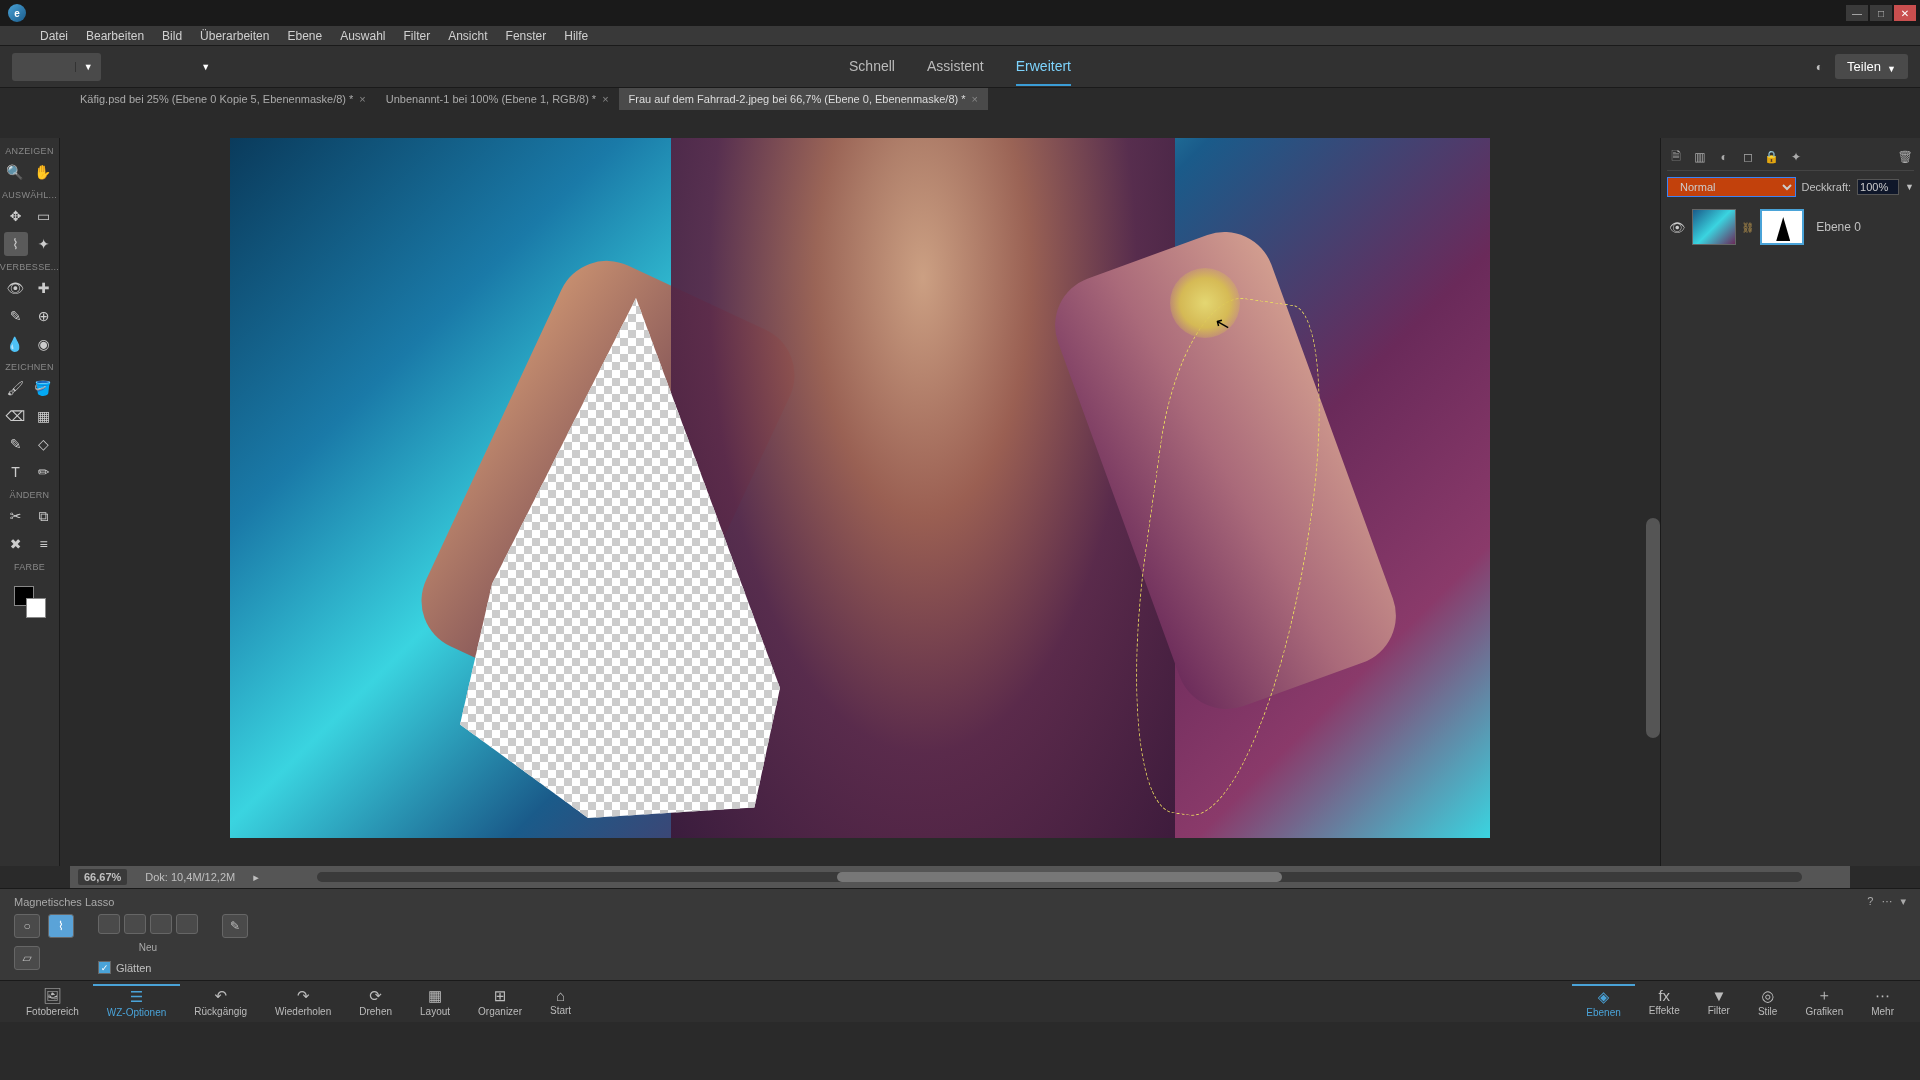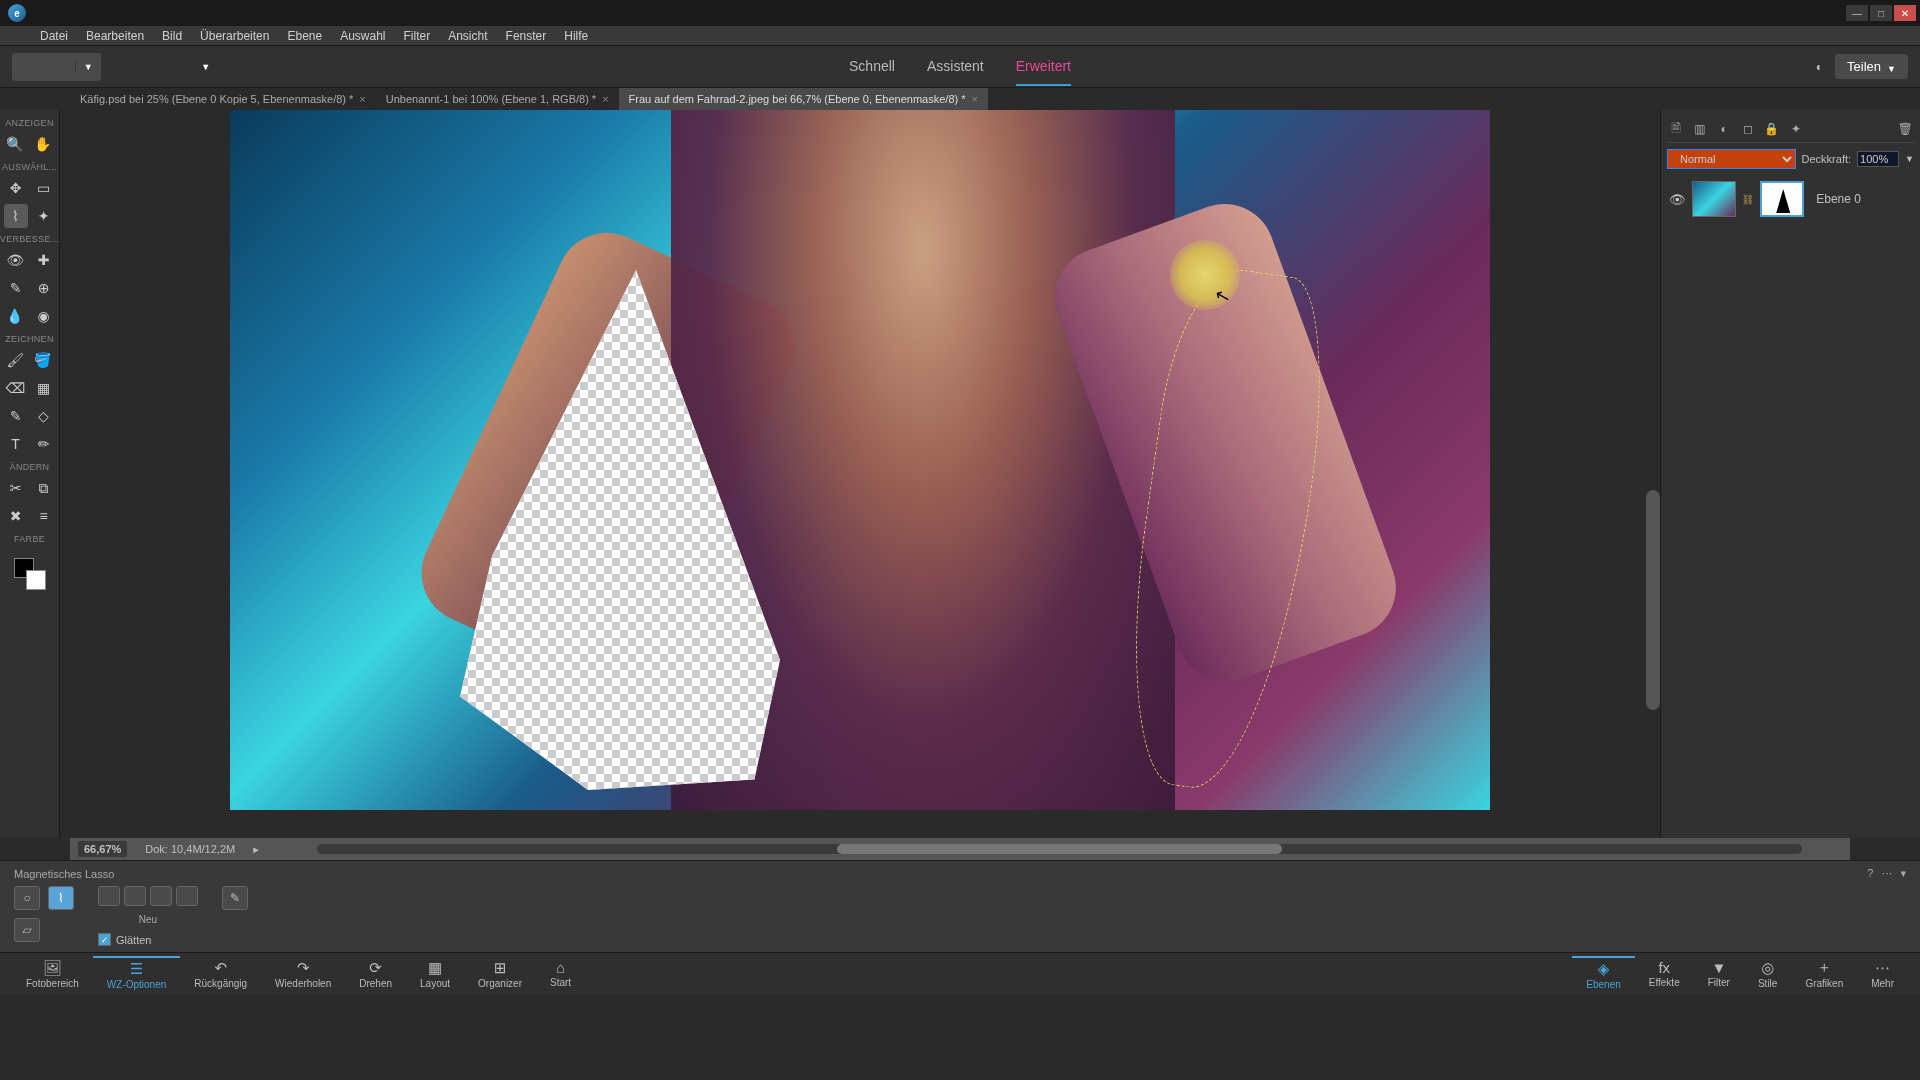--- a/index.html
+++ b/index.html
@@ -18,32 +18,32 @@
 .menubar { height: 20px; background:#393939; display:flex; align-items:center; padding-left:40px; gap:18px; font-size:12px; color:#d0d0d0; border-bottom:1px solid #1a1a1a;}
 .menubar span{cursor:pointer;}
 
 
 .secondbar { height: 42px; background:#313131; display:flex; align-items:center; padding:0 12px; border-bottom:1px solid #1a1a1a;}
 .btn-split{display:flex;align-items:center;background:#4a4a4a;border-radius:3px;color:white;font-size:13px;height:28px;}
 .btn-split .main{padding:0 12px;}
 .btn-split .arrow{border-left:1px solid #333;padding:0 8px;font-size:9px;}
 .mode-tabs{position:absolute;left:50%;transform:translateX(-50%);display:flex;gap:32px;font-size:14px;}
 .mode-tabs .tab{color:#bbb;padding:10px 0;cursor:pointer;}
-.mode-tabs .tab.active{color:#ec4899;border-bottom:2px solid #3b9dd6;}
+.mode-tabs .tab.active{color:#7dd3fc;border-bottom:2px solid #3b9dd6;}
 .right-controls{margin-left:auto;display:flex;align-items:center;gap:12px;}
 .share-btn{display:flex;align-items:flex-end;background:#4a4a4a;border-radius:3px;padding:5px 12px;color:white;font-size:13px;gap:6px;}
 
 
 .doctabs{height:22px;background:#2a2a2a;display:flex;align-items:center;font-size:11px;padding-left:70px;}
 .doctabs .tab{padding:0 10px;color:#aaa;display:flex;align-items:center;gap:6px;height:100%;}
 .doctabs .tab.active{background:#4a4a4a;color:#ddd;}
 .doctabs .close{font-size:11px;color:#888;}
 
 
-.main{display:flex;height:calc(1080px - 26px - 20px - 42px - 22px - 200px - 42px);}
+.main{display:flex;height:calc(1080px - 26px - 20px - 42px - 22px - 200px - 42px);margin-top:28px;}
 
 
 .toolbar{width:60px;background:#313131;border-right:1px solid #1a1a1a;display:flex;flex-direction:column;align-items:center;padding-top:4px;}
 .tool-section-label{font-size:9px;color:#888;text-align:center;margin:4px 0 2px;letter-spacing:0.3px;}
 .tool-row{display:flex;gap:4px;margin:2px 0;}
 .tool{width:24px;height:24px;display:flex;align-items:center;justify-content:center;color:#ccc;font-size:14px;border-radius:3px;cursor:pointer;}
 .tool.active{background:#5a5a5a;}
 .color-swatch{margin-top:12px;position:relative;width:32px;height:32px;}
 .color-swatch .fg{position:absolute;width:20px;height:20px;background:black;border:1px solid #888;top:0;left:0;}
 .color-swatch .bg{position:absolute;width:20px;height:20px;background:white;border:1px solid #888;bottom:0;right:0;}

